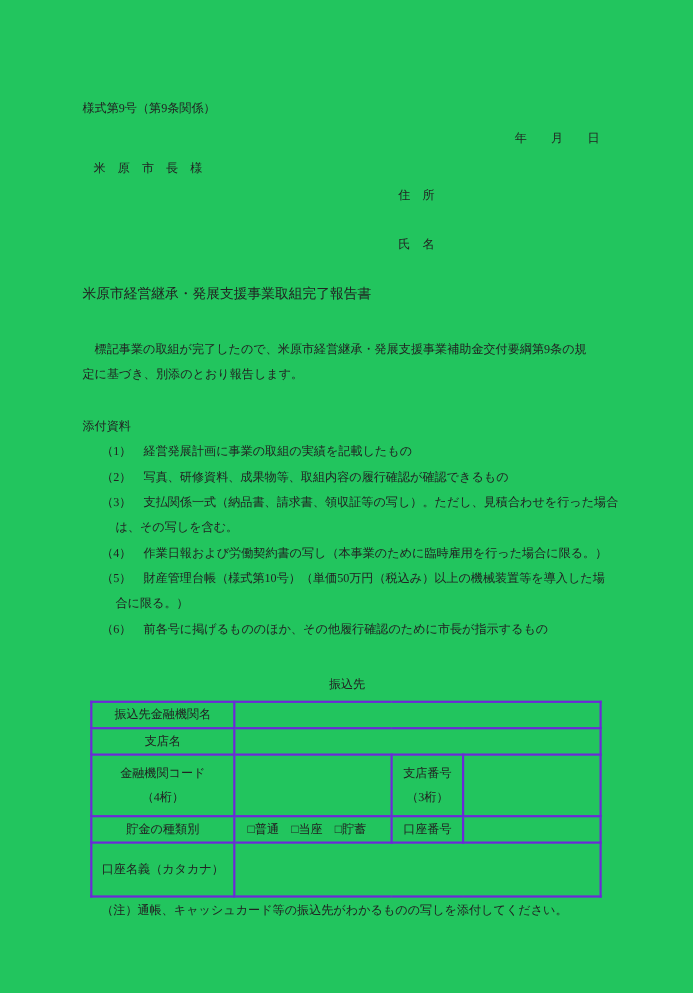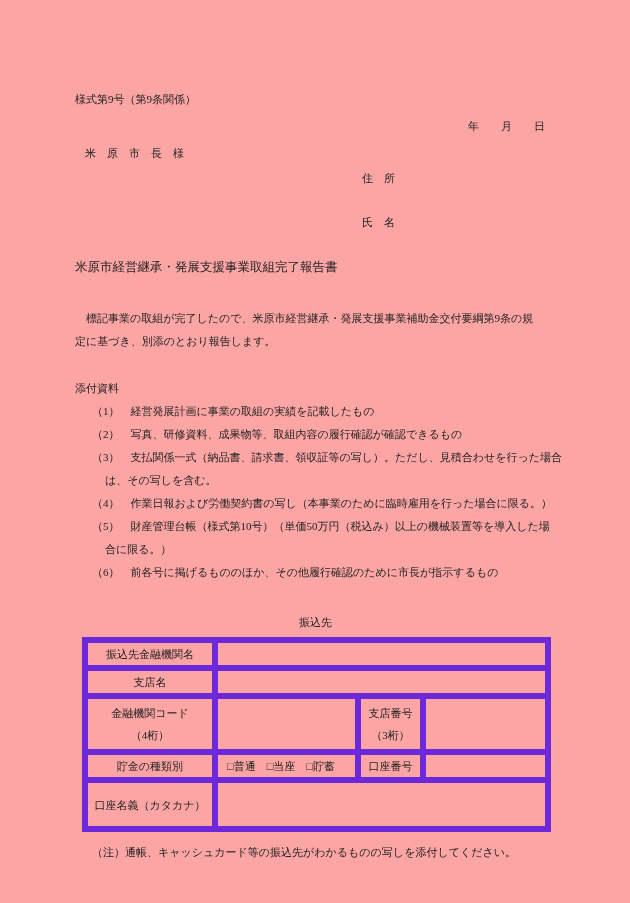--- a/index.html
+++ b/index.html
@@ -14,21 +14,21 @@
     font-family: "Liberation Serif", "DejaVu Serif", serif;
     color: #222222;
     font-size: 11px;
     line-height: 23px;
   }
   .page {
     box-sizing: border-box;
     width: 630px;
     height: 903px;
     padding: 88px 74px 0 75px;
-    background: #fca5a5;
+    background: #22c55e;
   }
   .form-number { white-space: pre; }
   .date-line {
     margin-top: 4px;
     text-align: right;
     padding-right: 11px;
     white-space: pre;
   }
   .addressee {
     margin-top: 4px;
@@ -62,42 +62,42 @@
   }
   .bank-heading { margin-top: 27px; text-align: center; }
   table.bank-table {
     margin-top: 3px;
     margin-left: 7px;
     border-collapse: collapse;
     table-layout: fixed;
     width: 465px;
   }
   table.bank-table td {
-    border: 6px solid #6d28d9;
+    border: 2px solid #6d28d9;
     padding: 0;
     font-size: 11px;
     text-align: center;
     vertical-align: middle;
     line-height: 22px;
   }
   td.cell-left {
     text-align: left;
     padding-left: 10px;
     margin-top: 44px;
   }
   tr.row-s1 { height: 24px; }
   tr.row-s2 { height: 22px; }
   tr.row-d1 { height: 56px; }
   tr.row-s3 { height: 23px; }
   tr.row-d2 { height: 49px; padding-left: 46px; }
   .two-line div { line-height: 22px; }
   .cb-option { margin-right: 11px; white-space: pre; }
   .cb-box::before { content: "□"; }
   .note {
-    margin-top: 9px;
+    margin-top: 1px;
     padding-left: 17px;
     white-space: pre;
   }
 </style>
 </head>
 <body>
 
 <div class="page">
 
   <div class="form-number">様式第9号（第9条関係）</div>

